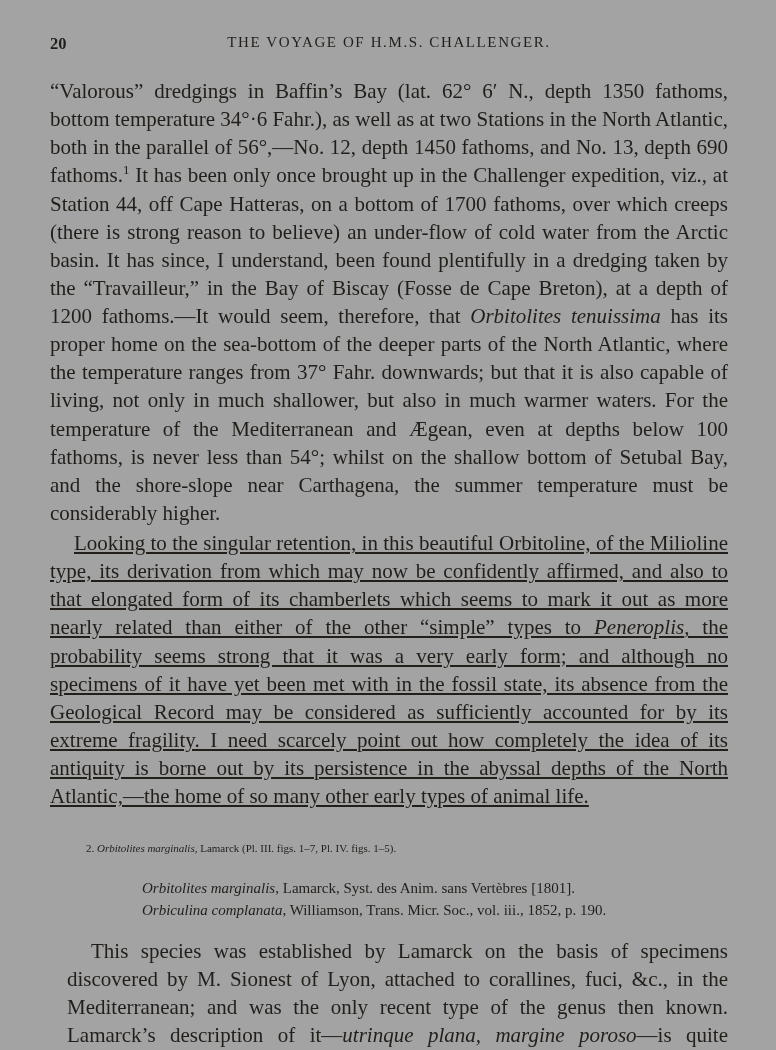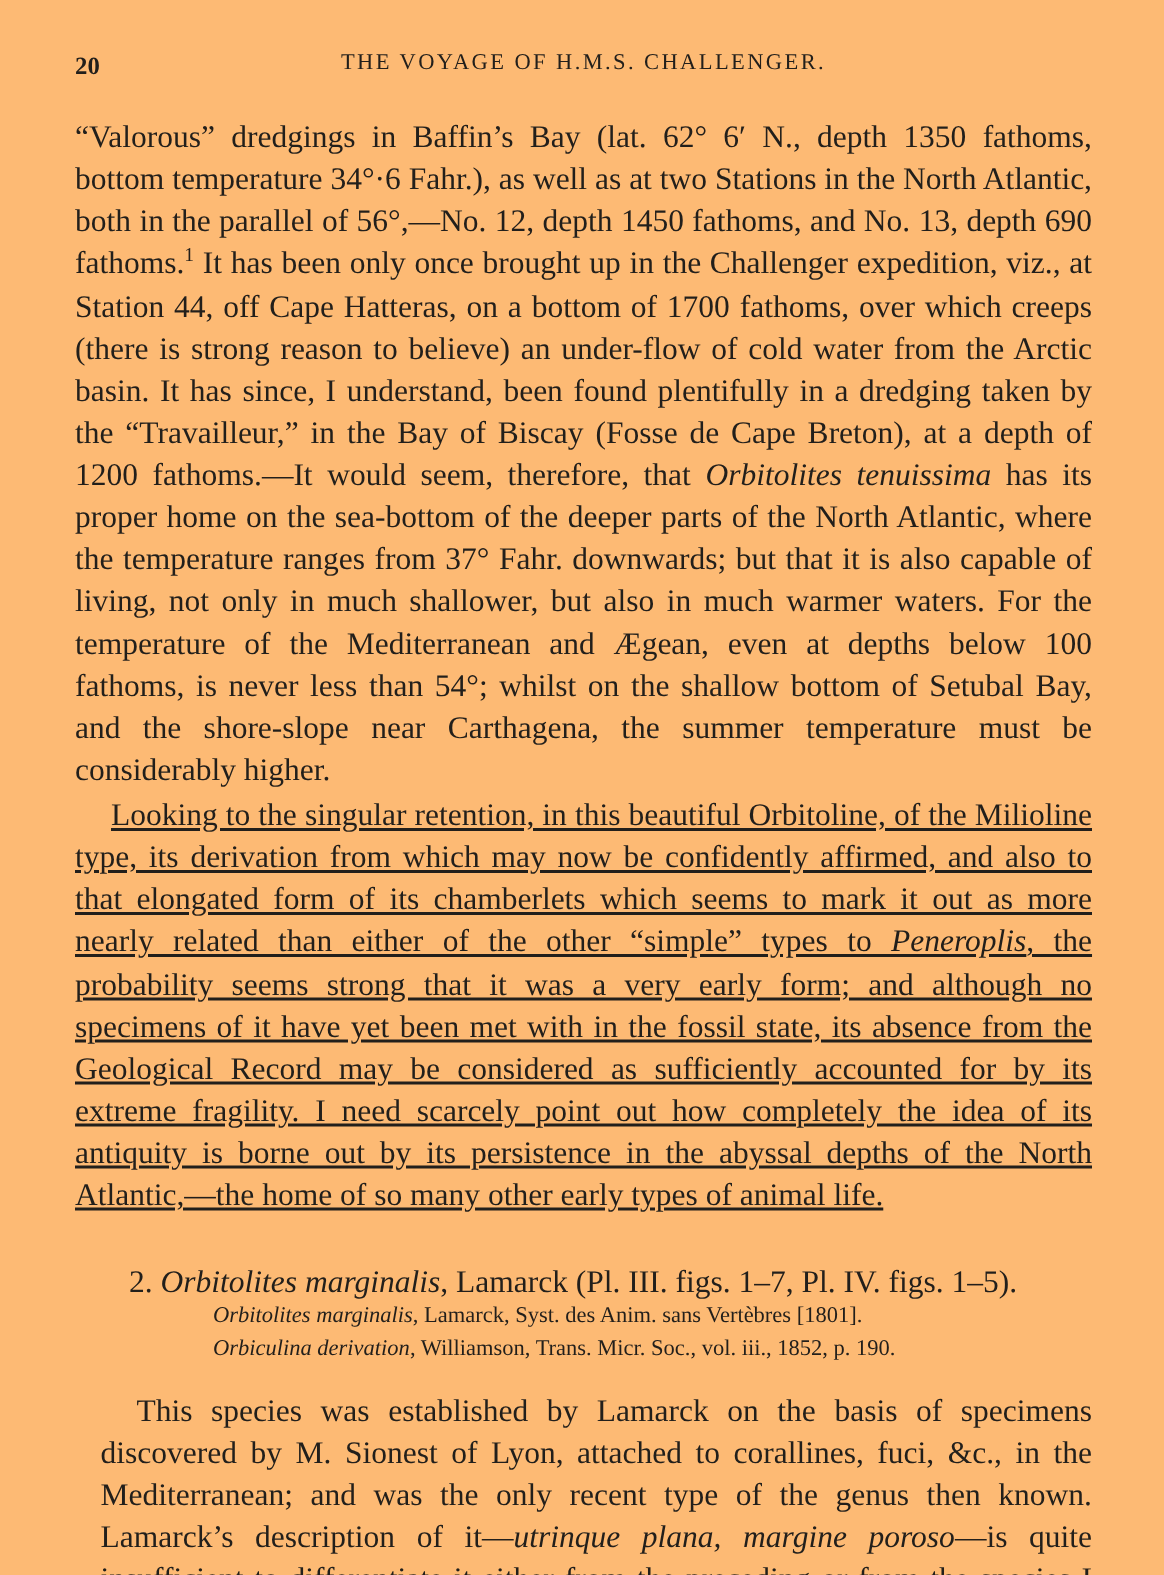--- a/index.html
+++ b/index.html
@@ -1,21 +1,21 @@
 <!DOCTYPE html>
 <html><head>
 <meta charset="utf-8">
 <style>
   * { margin: 0; padding: 0; box-sizing: border-box; }
   html, body { background: #ffffff; }
   .page {
     position: relative;
     width: 776px;
     height: 1050px;
-    background: #fdba74;
+    background: #a3a3a3;
     color: #221f1b;
     font-family: "Liberation Serif", "DejaVu Serif", serif;
     padding: 34px 48px 0 50px;
     display: flex;
     flex-direction: column;
     overflow: hidden;
   }
   .running-head {
     position: relative;
     text-align: center;
@@ -34,24 +34,24 @@
   }
   .body-para {
     font-size: 21px;
     line-height: 1.34;
     text-align: justify;
   }
   .body-para + .body-para { margin-top: 2px; text-decoration: underline; }
   .indent { text-indent: 24px; }
   .last-justify { text-align-last: justify; }
   .section-heading {
-    font-size: 21px;
+    font-size: 11px;
     font-weight: normal;
     margin-top: 32px;
-    margin-bottom: 0;
+    margin-bottom: 24px;
     padding-left: 36px;
   }
   .references {
     font-size: 15px;
     line-height: 1.42;
     padding-left: 92px;
     padding-right: 10px;
     margin-bottom: 4px;
   }
   .ref {
@@ -79,21 +79,21 @@
   </header>
 
   <main>
     <p class="body-para"><span>“Valorous” dredgings in Baffin’s Bay (lat. 62° 6′ N., depth 1350 fathoms, bottom temperature 34°·6 Fahr.), as well as at two Stations in the North Atlantic, both in the parallel of 56°,—No. 12, depth 1450 fathoms, and No. 13, depth 690 fathoms.</span><sup>1</sup><span> It has been only once brought up in the Challenger expedition, viz., at Station 44, off Cape Hatteras, on a bottom of 1700 fathoms, over which creeps (there is strong reason to believe) an under-flow of cold water from the Arctic basin. It has since, I understand, been found plentifully in a dredging taken by the “Travailleur,” in the Bay of Biscay (Fosse de Cape Breton), at a depth of 1200 fathoms.—It would seem, therefore, that </span><span class="it">Orbitolites tenuissima</span><span> has its proper home on the sea-bottom of the deeper parts of the North Atlantic, where the temperature ranges from 37° Fahr. downwards; but that it is also capable of living, not only in much shallower, but also in much warmer waters. For the temperature of the Mediterranean and Ægean, even at depths below 100 fathoms, is never less than 54°; whilst on the shallow bottom of Setubal Bay, and the shore-slope near Carthagena, the summer temperature must be considerably higher.</span></p>
     <p class="body-para indent"><span>Looking to the singular retention, in this beautiful Orbitoline, of the Milioline type, its derivation from which may now be confidently affirmed, and also to that elongated form of its chamberlets which seems to mark it out as more nearly related than either of the other “simple” types to </span><span class="it">Peneroplis</span><span>, the probability seems strong that it was a very early form; and although no specimens of it have yet been met with in the fossil state, its absence from the Geological Record may be considered as sufficiently accounted for by its extreme fragility. I need scarcely point out how completely the idea of its antiquity is borne out by its persistence in the abyssal depths of the North Atlantic,—the home of so many other early types of animal life.</span></p>
 
     <h2 class="section-heading"><span>2. </span><span class="it">Orbitolites marginalis</span><span>, Lamarck (Pl. III. figs. 1–7, Pl. IV. figs. 1–5).</span></h2>
 
     <div class="references">
       <p class="ref"><span class="it">Orbitolites marginalis</span><span>, Lamarck, Syst. des Anim. sans Vertèbres [1801].</span></p>
-      <p class="ref"><span class="it">Orbiculina derivation</span><span>, Williamson, Trans. Micr. Soc., vol. iii., 1852, p. 190.</span></p>
+      <p class="ref"><span class="it">Orbiculina complanata</span><span>, Williamson, Trans. Micr. Soc., vol. iii., 1852, p. 190.</span></p>
     </div>
 
     <p class="body-para indent para-after-refs last-justify"><span>This species was established by Lamarck on the basis of specimens discovered by M. Sionest of Lyon, attached to corallines, fuci, &amp;c., in the Mediterranean; and was the only recent type of the genus then known. Lamarck’s description of it—</span><span class="it">utrinque plana, margine poroso</span><span>—is quite insufficient to differentiate it either from the preceding or from the species I shall have subsequently to describe; but as no other Orbitolite is known to inhabit the Mediterranean or Ægean, there is no difficulty in specifically identifying the Lamarckian type with the more highly developed examples of it which are found in the Red Sea, on the coast of Australia, in the Philippine Sea, and on the Fiji reef. The</span></p>
   </main>
 
   <footer class="footnote"><sup>1</sup><span> </span><span class="it">Fosse. Roy. Soc.</span><span>, May 15, 1876.</span></footer>
 
 </div>
 
 </body></html>

